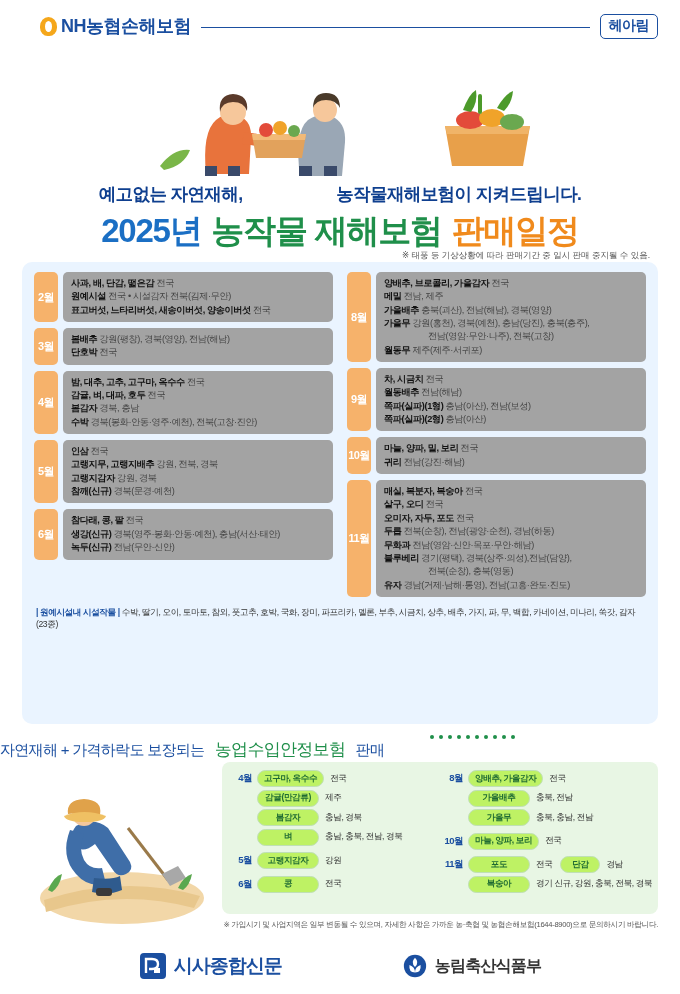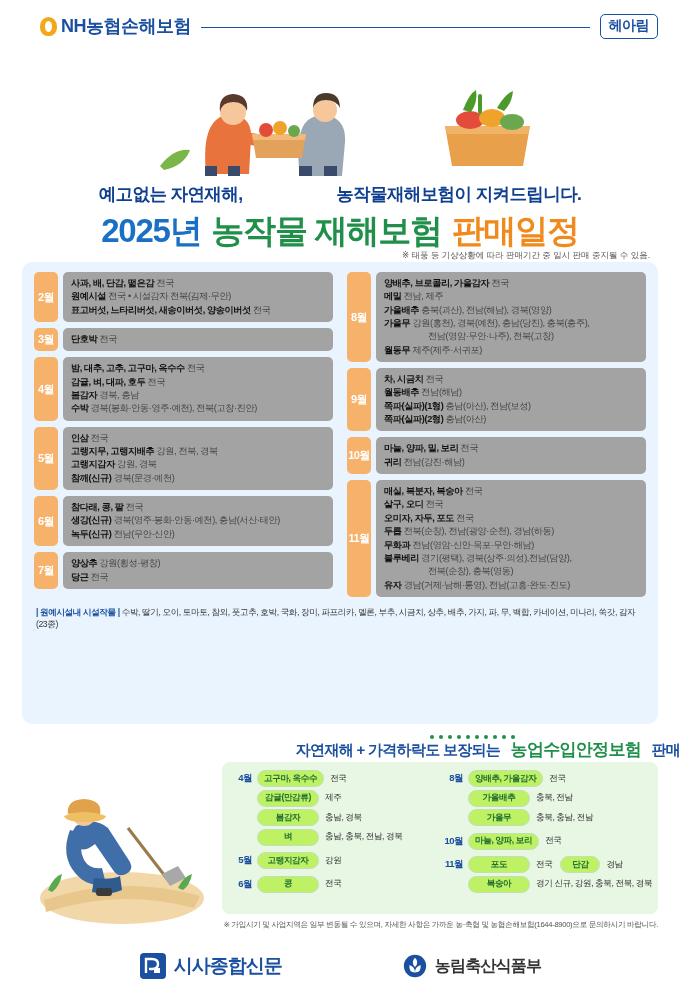--- a/index.html
+++ b/index.html
@@ -140,23 +140,23 @@
     color:#333;
     letter-spacing:-0.4px;
     padding-left: 2px;
   }
   .footnote b { color:#1b4fa0; }
 
   
   .lower-title {
     position:absolute;
     top: 738px; left: 0; width: 680px;
-    text-align: right;
+    text-align: left;
     font-size: 15px;
-    font-weight: 700;
+    font-weight: 400;
     color: #1b4fa0;
     letter-spacing: -0.7px;
   }
   .lower-title .grn { color:#1f8f4a; font-size: 17px; }
   .dots {
     position:absolute; top:735px; left:430px;
     display:flex; gap:5px;
   }
   .dots i { width:4px;height:4px;border-radius:50%;background:#1f8f4a;display:block; }
 
@@ -303,20 +303,21 @@
         <div class="rbody">
           <div class="line"><b>사과, 배, 단감, 떫은감</b> <span class="sub">전국</span></div>
           <div class="line"><b>원예시설</b> <span class="sub">전국  • 시설감자 전북(김제·무안)</span></div>
           <div class="line"><b>표고버섯, 느타리버섯, 새송이버섯, 양송이버섯</b> <span class="sub">전국</span></div>
         </div>
       </div>
 
       <div class="row">
         <div class="mbadge">3월</div>
         <div class="rbody">
+          <div class="line"><b>봄배추</b> <span class="sub">강원(평창), 경북(영양), 전남(해남)</span></div>
           <div class="line"><b>단호박</b> <span class="sub">전국</span></div>
         </div>
       </div>
 
       <div class="row">
         <div class="mbadge">4월</div>
         <div class="rbody">
           <div class="line"><b>밤, 대추, 고추, 고구마, 옥수수</b> <span class="sub">전국</span></div>
           <div class="line"><b>감귤, 벼, 대파, 호두</b> <span class="sub">전국</span></div>
           <div class="line"><b>봄감자</b> <span class="sub">경북, 충남</span></div>
@@ -336,27 +337,20 @@
 
       <div class="row">
         <div class="mbadge">6월</div>
         <div class="rbody">
           <div class="line"><b>참다래, 콩, 팥</b> <span class="sub">전국</span></div>
           <div class="line"><b>생강(신규)</b> <span class="sub">경북(영주·봉화·안동·예천), 충남(서산·태안)</span></div>
           <div class="line"><b>녹두(신규)</b> <span class="sub">전남(무안·신안)</span></div>
         </div>
       </div>
 
-      <div class="row">
-        <div class="mbadge">7월</div>
-        <div class="rbody">
-          <div class="line"><b>양상추</b> <span class="sub">강원(횡성·평창)</span></div>
-          <div class="line"><b>당근</b> <span class="sub">전국</span></div>
-        </div>
-      </div>
 
     </div>
 
     <div class="col">
 
       <div class="row">
         <div class="mbadge">8월</div>
         <div class="rbody">
           <div class="line"><b>양배추, 브로콜리, 가을감자</b> <span class="sub">전국</span></div>
           <div class="line"><b>메밀</b> <span class="sub">전남, 제주</span></div>

